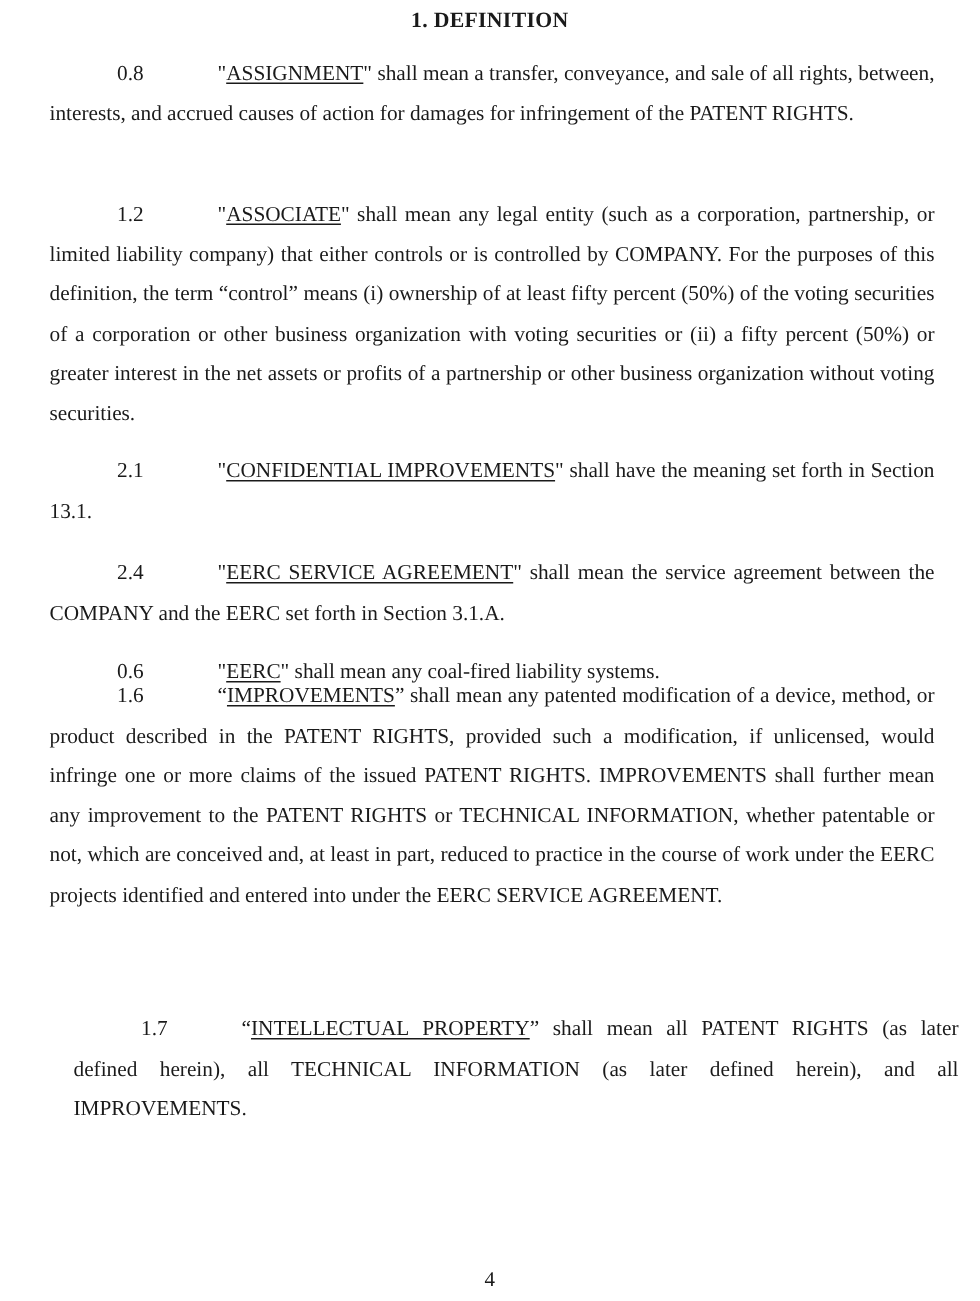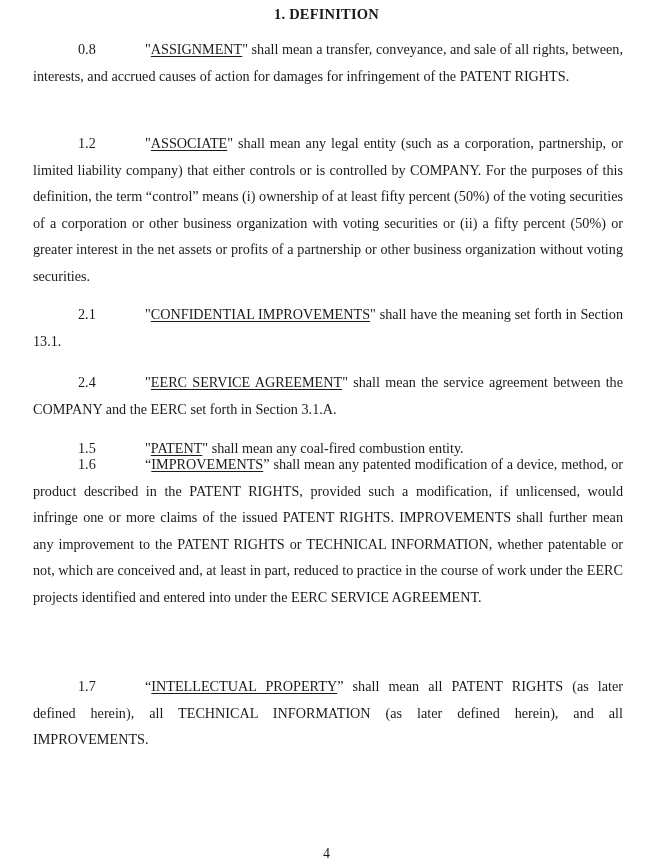--- a/index.html
+++ b/index.html
@@ -82,26 +82,26 @@
 
   <div class="section" style="top:301px;">
     <span class="num">2.1</span><span>"</span><span class="term">CONFIDENTIAL IMPROVEMENTS</span><span>"</span><span> shall have the meaning set forth in Section 13.1.</span>
   </div>
 
   <div class="section" style="top:369px;">
     <span class="num">2.4</span><span>"</span><span class="term">EERC SERVICE AGREEMENT</span><span>"</span><span> shall mean the service agreement between the COMPANY and the EERC set forth in Section 3.1.A.</span>
   </div>
 
   <div class="section" style="top:435px;">
-    <span class="num">1.5</span><span>"</span><span class="term">PATENT</span><span>"</span><span> shall mean any coal-fired combustion entity.</span>
+    <span class="num">0.6</span><span>"</span><span class="term">EERC</span><span>"</span><span> shall mean any coal-fired liability systems.</span>
   </div>
 
   <div class="section" style="top:451px;">
     <span class="num">1.6</span><span>“</span><span class="term">IMPROVEMENTS</span><span>”</span><span> shall mean any patented modification of a device, method, or product described in the PATENT RIGHTS, provided such a modification, if unlicensed, would infringe one or more claims of the issued PATENT RIGHTS. IMPROVEMENTS shall further mean any improvement to the PATENT RIGHTS or TECHNICAL INFORMATION, whether patentable or not, which are conceived and, at least in part, reduced to practice in the course of work under the EERC projects identified and entered into under the EERC SERVICE AGREEMENT.</span>
   </div>
 
-  <div class="section" style="top:673px;">
+  <div class="section" style="top:673px;margin-left:16px;">
     <span class="num">1.7</span><span>“</span><span class="term">INTELLECTUAL PROPERTY</span><span>”</span><span> shall mean all PATENT RIGHTS (as later defined herein), all TECHNICAL INFORMATION (as later defined herein), and all IMPROVEMENTS.</span>
   </div>
 
   <div class="page-number">4</div>
 
 </div>
 
 </body></html>

